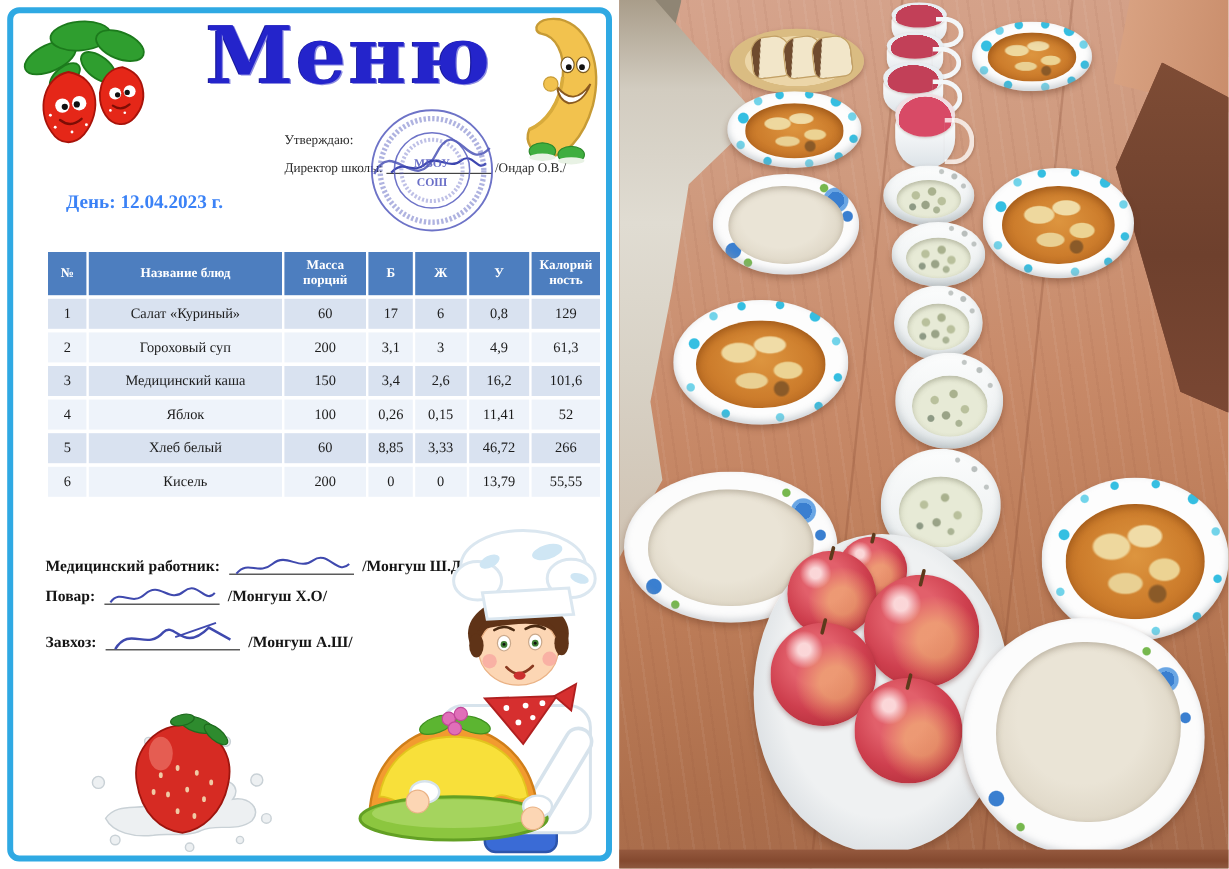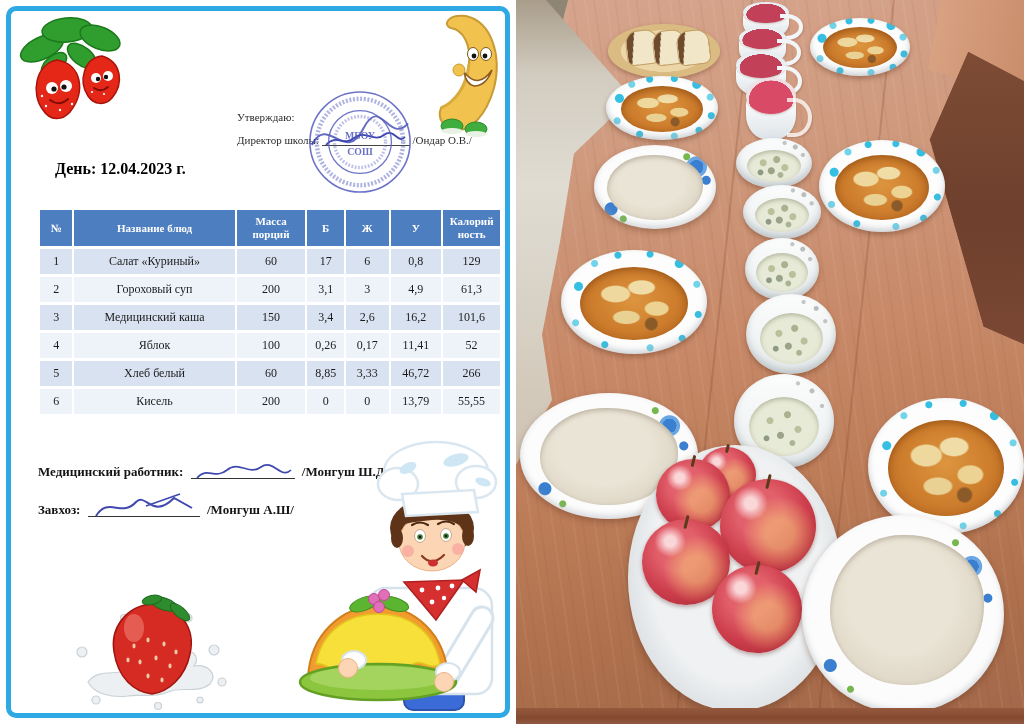--- a/index.html
+++ b/index.html
@@ -11,21 +11,21 @@
              border:5px solid #2fa9e3;border-radius:10px;pointer-events:none;}
   .doc-title{position:absolute;left:0;top:2px;width:100%;text-align:center;padding-left:66px;box-sizing:border-box;
              font-family:"DejaVu Serif",serif;font-weight:bold;font-size:66px;line-height:88px;
              color:#2424cb;text-shadow:1px 1px 0 #8d8de0, -1px 0 0 #1a1a9e;letter-spacing:2px;}
   .clip{position:absolute;}
   .approve{position:absolute;left:237px;top:106px;width:270px;font-size:11px;line-height:23px;color:#2b2b2b;}
   .approve .u{display:inline-block;width:88px;border-bottom:1px solid #444;height:12px;vertical-align:-2px;position:relative;}
   .approve .u svg{position:absolute;left:0;bottom:-4px;}
   .date-line{white-space:pre;}
   .stamp{position:absolute;left:306px;top:88px;width:108px;height:108px;opacity:.88;}
-  .day{position:absolute;left:55px;top:160px;font-size:16px;font-weight:bold;color:#000000;}
+  .day{position:absolute;left:55px;top:160px;font-size:16px;font-weight:bold;color:#3b82f6;}
   
   .menu-table{position:absolute;left:38px;top:207px;width:464px;border-collapse:separate;border-spacing:2px 3px;table-layout:fixed;}
   .menu-table col.c0{width:32px}.menu-table col.c1{width:158px}.menu-table col.c2{width:68px}
   .menu-table col.c3{width:36px}.menu-table col.c4{width:42px}.menu-table col.c5{width:50px}.menu-table col.c6{width:56px}
   .menu-table th{background:#4d7ebf;color:#fff;font-size:11px;font-weight:bold;padding:5px 1px;line-height:13px;vertical-align:middle;}
   .menu-table td{font-size:12px;color:#1c1c1c;text-align:center;padding:6px 1px;line-height:13px;}
   .menu-table tbody tr:nth-child(odd) td{background:#d9e2f0;}
   .menu-table tbody tr:nth-child(even) td{background:#eef3fa;}
   
   .signs{position:absolute;left:38px;top:464px;width:330px;font-size:13px;font-weight:bold;color:#151515;}
@@ -178,20 +178,21 @@
       <g fill="#111111">
         <circle cx="42" cy="81" r="2.6"></circle>
           <circle cx="52" cy="79" r="2.6"></circle>
         <circle cx="86" cy="71" r="2.2"></circle>
           <circle cx="94" cy="69" r="2.2"></circle>
       </g>
       <path d="M38,92 Q47,99 56,91" stroke="#7d0d05" stroke-width="2" fill="none" stroke-linecap="round"></path>
       <path d="M82,80 Q89,85 96,79" stroke="#7d0d05" stroke-width="1.8" fill="none" stroke-linecap="round"></path>
     </svg>
 
+    <div class="doc-title">Меню</div>
 
     <svg class="clip" style="left:426px;top:12px" width="82" height="126" viewBox="0 0 82 126">
       <path d="M40,4 C66,10 76,44 68,76 C60,104 44,120 29,118 C17,116 11,106 15,96 C29,90 41,74 43,52 C45,32 37,18 25,16 C17,14 20,2 40,4 Z" fill="#f2c24e" stroke="#c79b35" stroke-width="2"></path>
       <path d="M43,52 C41,74 29,90 15,96" fill="none" stroke="#d8ab3c" stroke-width="3"></path>
       <ellipse cx="47" cy="42" rx="5.5" ry="6.5" fill="#fff" stroke="#7a5a20"></ellipse>
       <ellipse cx="60" cy="42" rx="5.5" ry="6.5" fill="#fff" stroke="#7a5a20"></ellipse>
       <circle cx="48" cy="44" r="2.4" fill="#111"></circle>
         <circle cx="59" cy="44" r="2.4" fill="#111"></circle>
       <path d="M38,60 Q52,78 66,58 Q60,74 48,74 Q40,72 38,60 Z" fill="#ffffff" stroke="#8a5a20" stroke-width="1.6"></path>
       <circle cx="33" cy="58" r="6" fill="#f2c24e" stroke="#c79b35"></circle>
@@ -273,21 +274,21 @@
             <td>3,4</td>
             <td>2,6</td>
             <td>16,2</td>
             <td>101,6</td>
           </tr>
           <tr>
             <td>4</td>
             <td>Яблок</td>
             <td>100</td>
             <td>0,26</td>
-            <td>0,17</td>
+            <td>0,15</td>
             <td>11,41</td>
             <td>52</td>
           </tr>
           <tr>
             <td>5</td>
             <td>Хлеб белый</td>
             <td>60</td>
             <td>8,85</td>
             <td>3,33</td>
             <td>46,72</td>
@@ -307,20 +308,29 @@
 
     <div class="signs">
       <div class="sig-row">
         <span>Медицинский работник:</span>
         <span class="sig-u" style="width:104px">
           <svg width="104" height="22" viewBox="0 0 104 22">
             <path d="M6,16 C16,4 24,18 36,8 S58,14 70,5 S90,18 100,8" stroke="#3f49ae" stroke-width="1.7" fill="none"></path>
           </svg>
         </span>
         <span>/Монгуш Ш.Д./</span>
+      </div>
+      <div class="sig-row">
+        <span>Повар:</span>
+        <span class="sig-u" style="width:96px">
+          <svg width="96" height="22" viewBox="0 0 96 22">
+            <path d="M5,15 C14,3 22,19 34,8 S54,16 66,6 S84,17 92,7" stroke="#3f49ae" stroke-width="1.7" fill="none"></path>
+          </svg>
+        </span>
+        <span>/Монгуш Х.О/</span>
       </div>
       <div class="sig-row last">
         <span>Завхоз:</span>
         <span class="sig-u" style="width:112px">
           <svg width="112" height="30" viewBox="0 0 112 30">
             <path d="M8,24 C20,4 34,26 48,10 C58,0 64,28 86,6 L104,16" stroke="#3f49ae" stroke-width="2" fill="none"></path>
             <path d="M58,14 L92,2" stroke="#3f49ae" stroke-width="1.6" fill="none"></path>
           </svg>
         </span>
         <span>/Монгуш А.Ш/</span>

